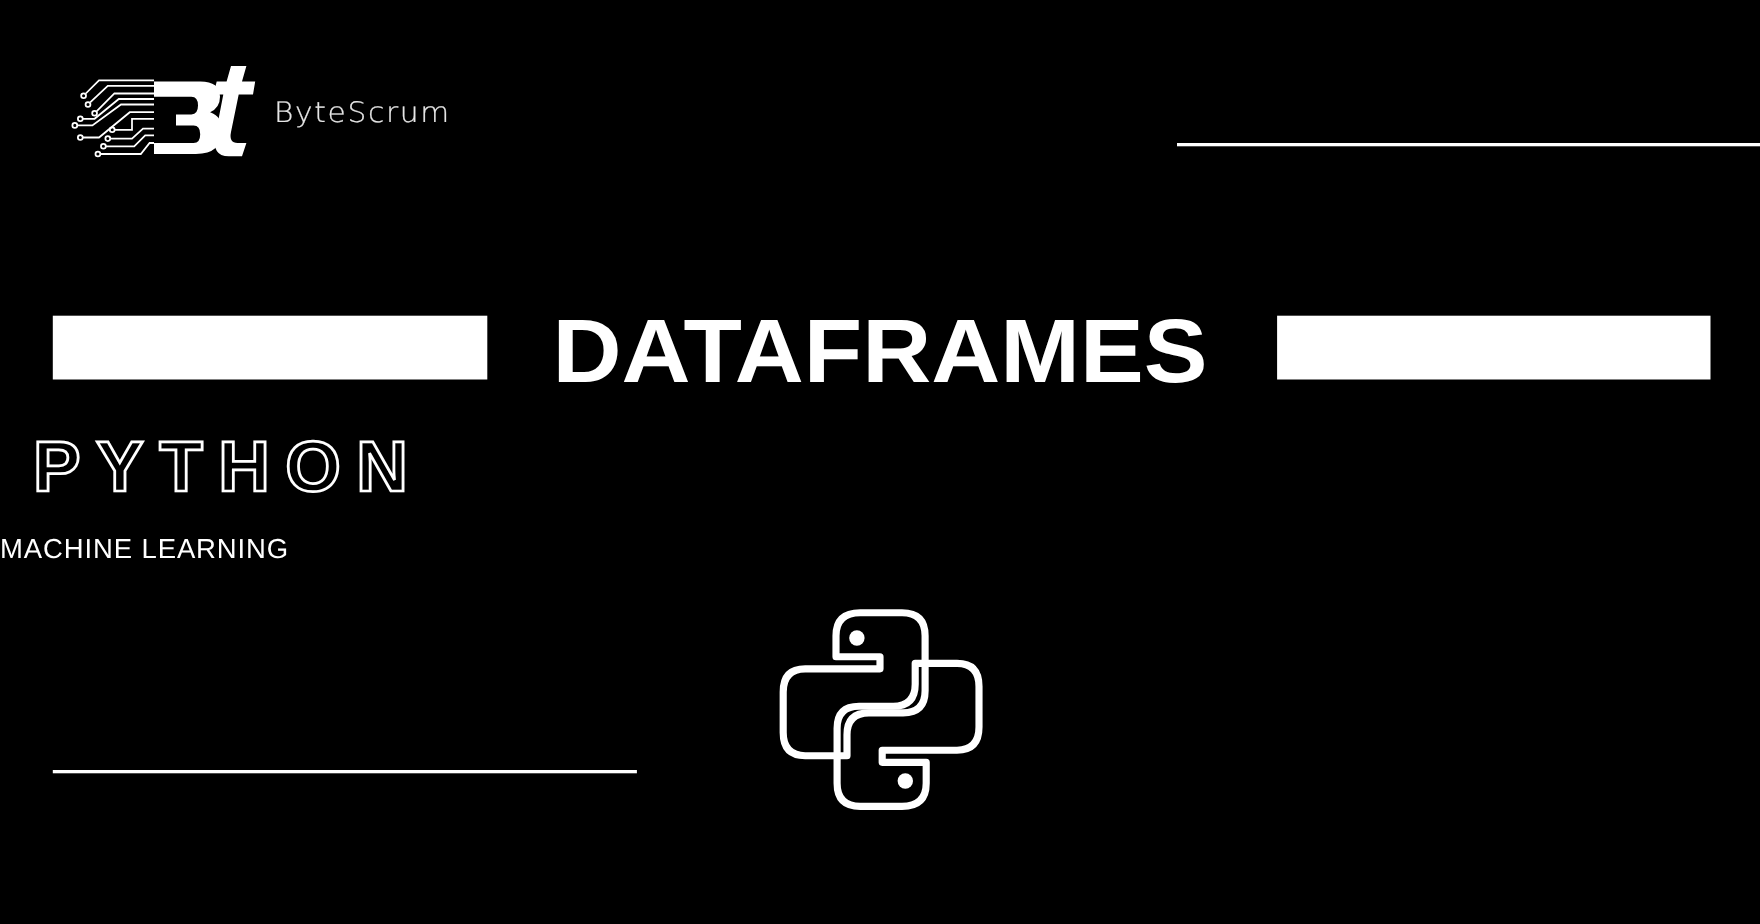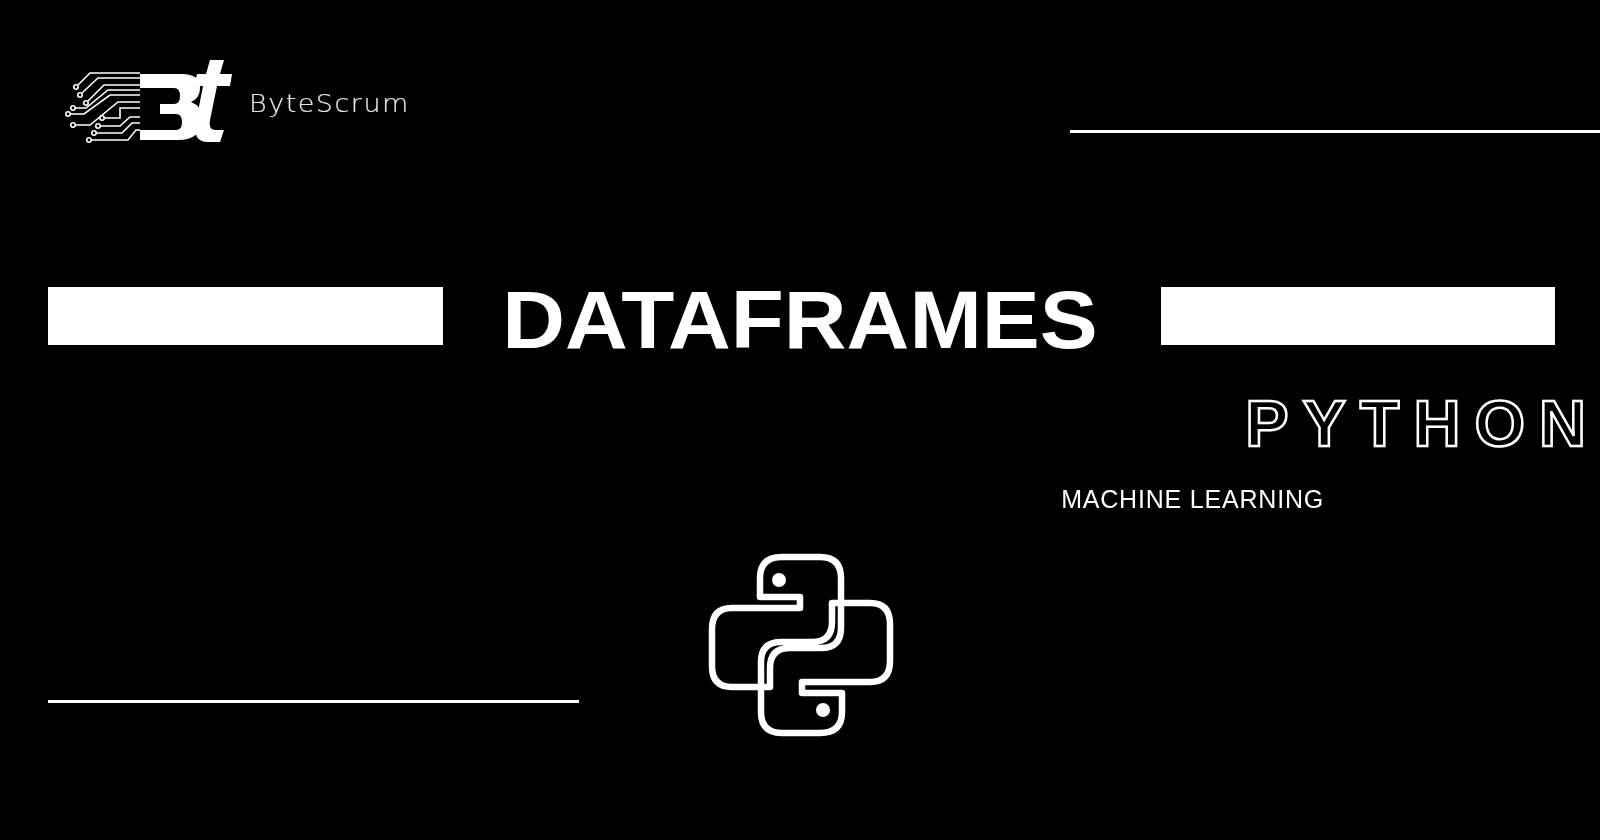--- a/index.html
+++ b/index.html
@@ -91,43 +91,42 @@
       line-height: 96px;
       letter-spacing: 0px;
       color: #ffffff;
       transform: scaleX(1.06);
       transform-origin: center;
     }
     .subtitle {
       left: 0;
       width: 1600px;
       top: 390px;
-      text-align: right;
+      text-align: left;
       font-family: "Liberation Sans", sans-serif;
       font-weight: 700;
       font-size: 65px;
       line-height: 68px;
       letter-spacing: 14px;
       color: transparent;
       -webkit-text-stroke: 2.5px #ffffff;
       padding-left: 30px;
       box-sizing: border-box;
     }
     .tagline {
       left: 0;
       width: 1280px;
       top: 484px;
-      text-align: right;
+      text-align: left;
       font-family: "Liberation Sans", sans-serif;
       font-weight: 400;
       font-size: 25px;
       line-height: 30px;
       letter-spacing: 0.8px;
       color: #ffffff;
-      margin-left: 44px;
     }
 
     
     .python-logo {
       left: 700px;
       top: 545px;
       width: 200px;
       height: 200px;
     }
   </style>

